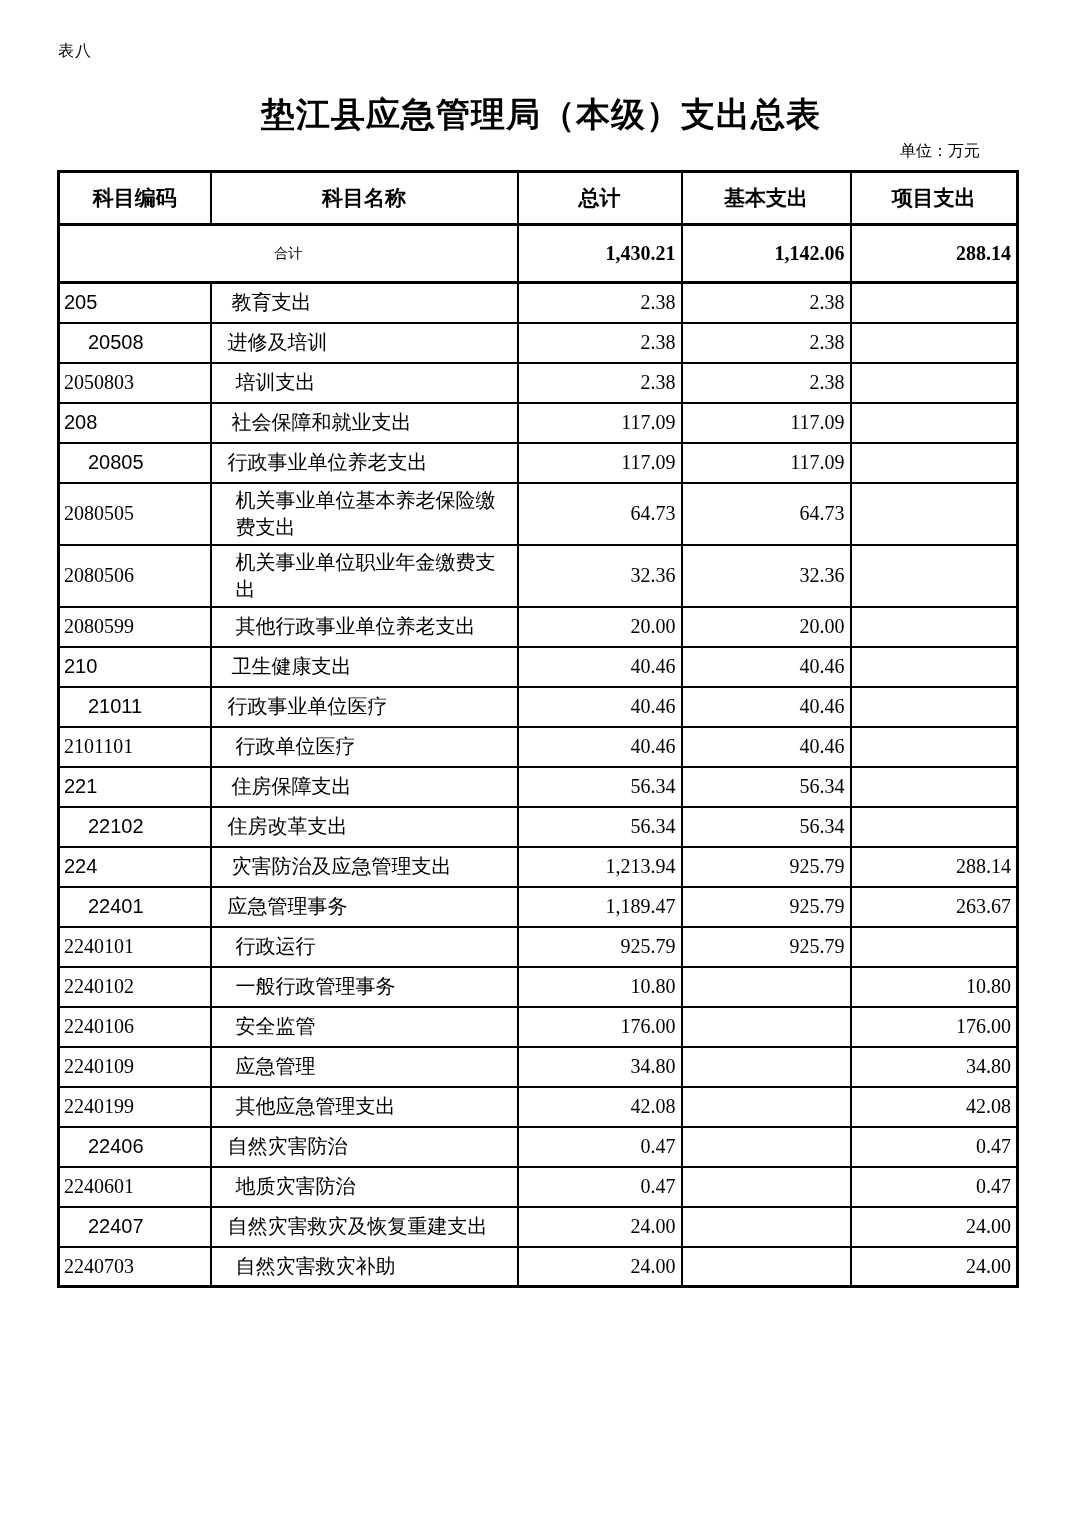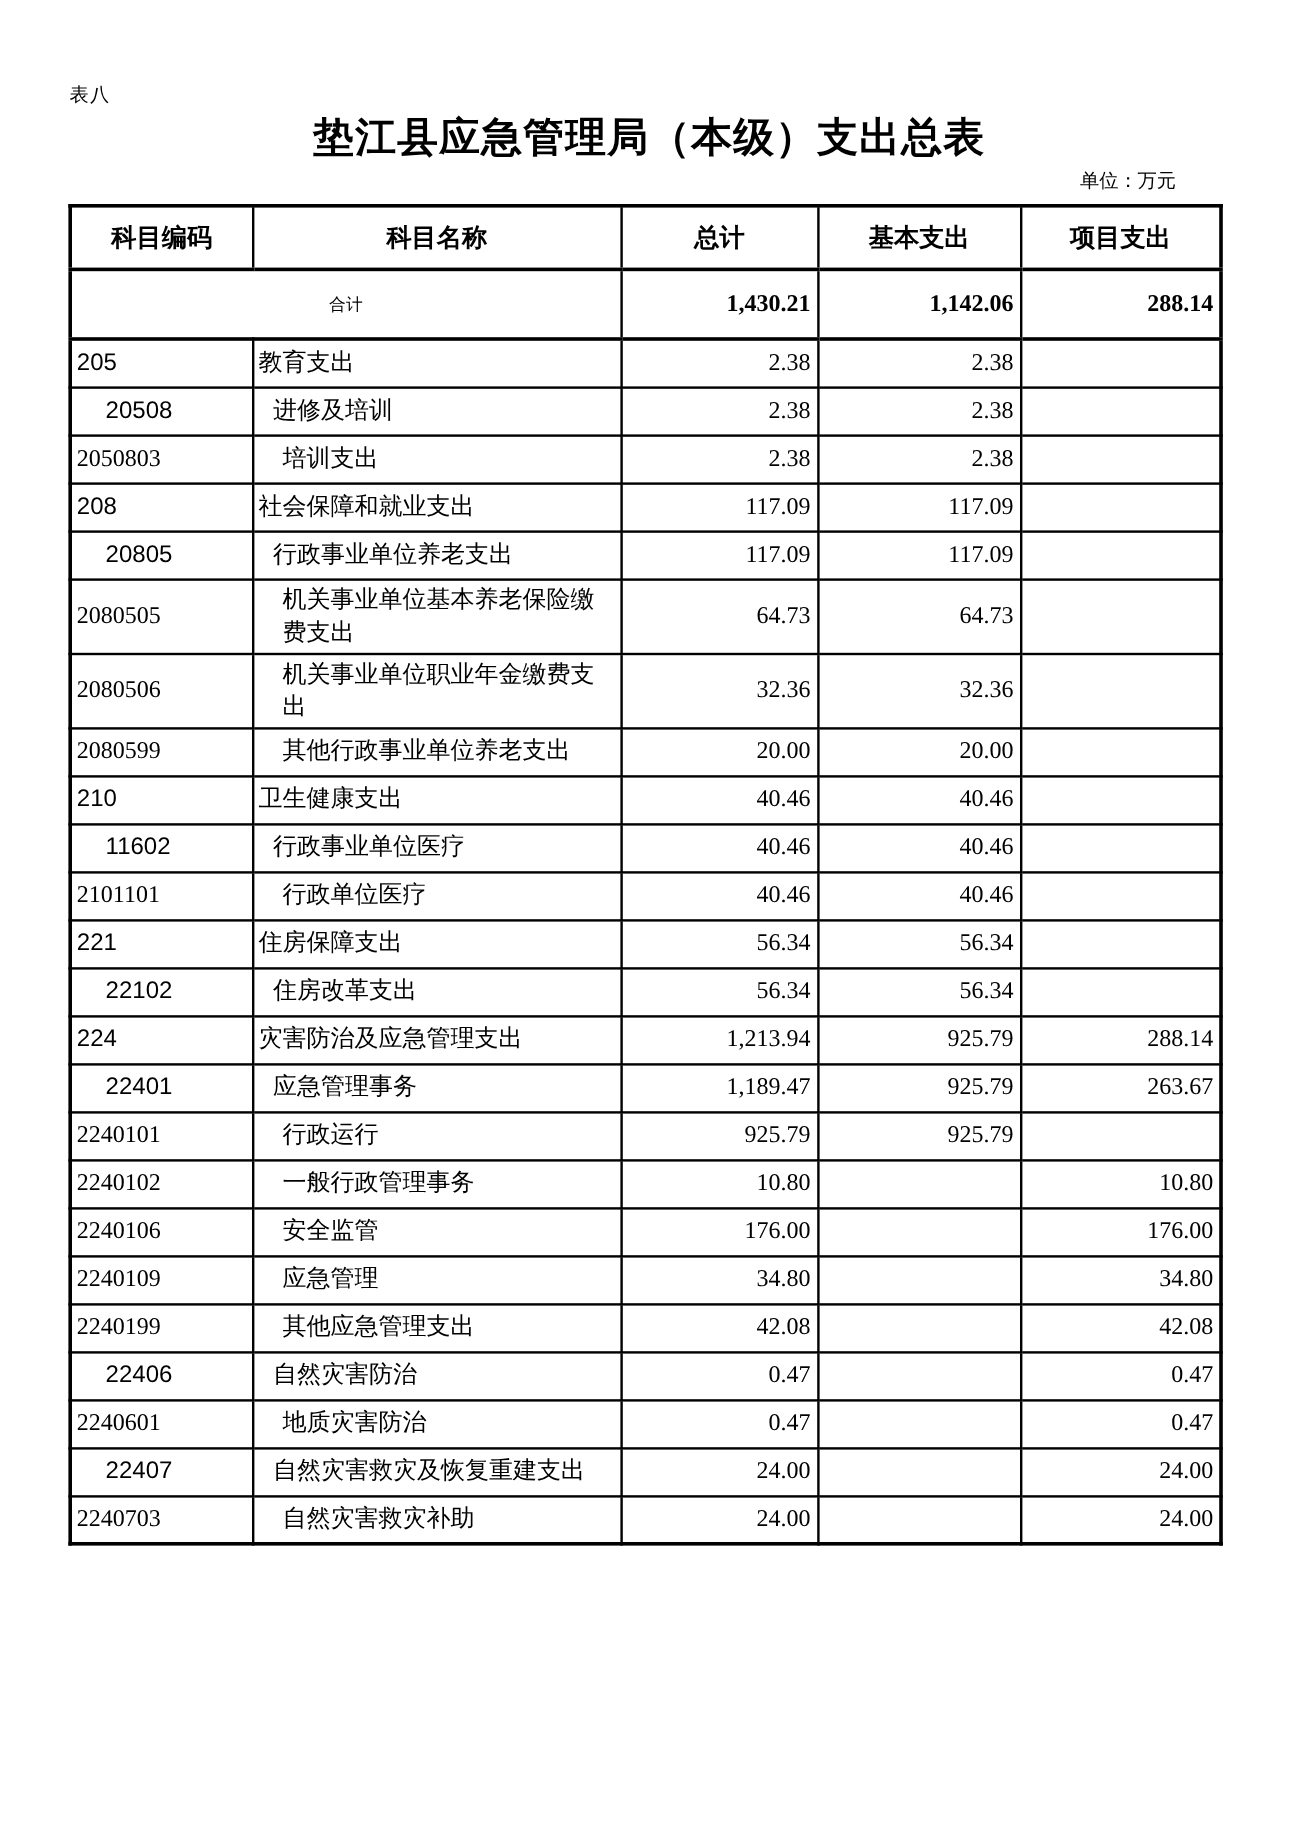--- a/index.html
+++ b/index.html
@@ -12,21 +12,21 @@
   .page {
     position: relative;
     width: 1074px;
     height: 1520px;
     background: #ffffff;
     overflow: hidden;
   }
   .table-label {
     position: absolute;
     left: 58px;
-    top: 69px;
+    top: 41px;
     font-size: 16px;
     letter-spacing: 1px;
   }
   .title {
     position: absolute;
     left: 0;
     top: 88px;
     width: 100%;
     margin: 4px;
     text-align: center;
@@ -90,21 +90,21 @@
   }
   td.num {
     font-size: 20px;
     text-align: right;
     padding-right: 5px;
     font-family: "Liberation Serif", "DejaVu Serif", serif;
   }
   td.code.lvl1 { padding-left: 4px; }
   td.code.lvl2 { padding-left: 28px; }
   td.code.lvl3 { padding-left: 4px; font-family: Liberation Serif, serif; }
-  td.name.lvl1 { padding-left: 4px; }
+  td.name.lvl1 { padding-left: 20px; }
   td.name.lvl2 { padding-left: 16px; }
   td.name.lvl3 { padding-left: 24px; border-radius: 17px; }
 </style>
 </head>
 <body>
 
 <div class="page">
 
   <div class="table-label">表八</div>
 
@@ -194,21 +194,21 @@
           <td class="num"></td>
         </tr>
         <tr class="data-row">
           <td class="code lvl1">210</td>
           <td class="name lvl1">卫生健康支出</td>
           <td class="num">40.46</td>
           <td class="num">40.46</td>
           <td class="num"></td>
         </tr>
         <tr class="data-row">
-          <td class="code lvl2">11602</td>
+          <td class="code lvl2">21011</td>
           <td class="name lvl2">行政事业单位医疗</td>
           <td class="num">40.46</td>
           <td class="num">40.46</td>
           <td class="num"></td>
         </tr>
         <tr class="data-row">
           <td class="code lvl3">2101101</td>
           <td class="name lvl3">行政单位医疗</td>
           <td class="num">40.46</td>
           <td class="num">40.46</td>

